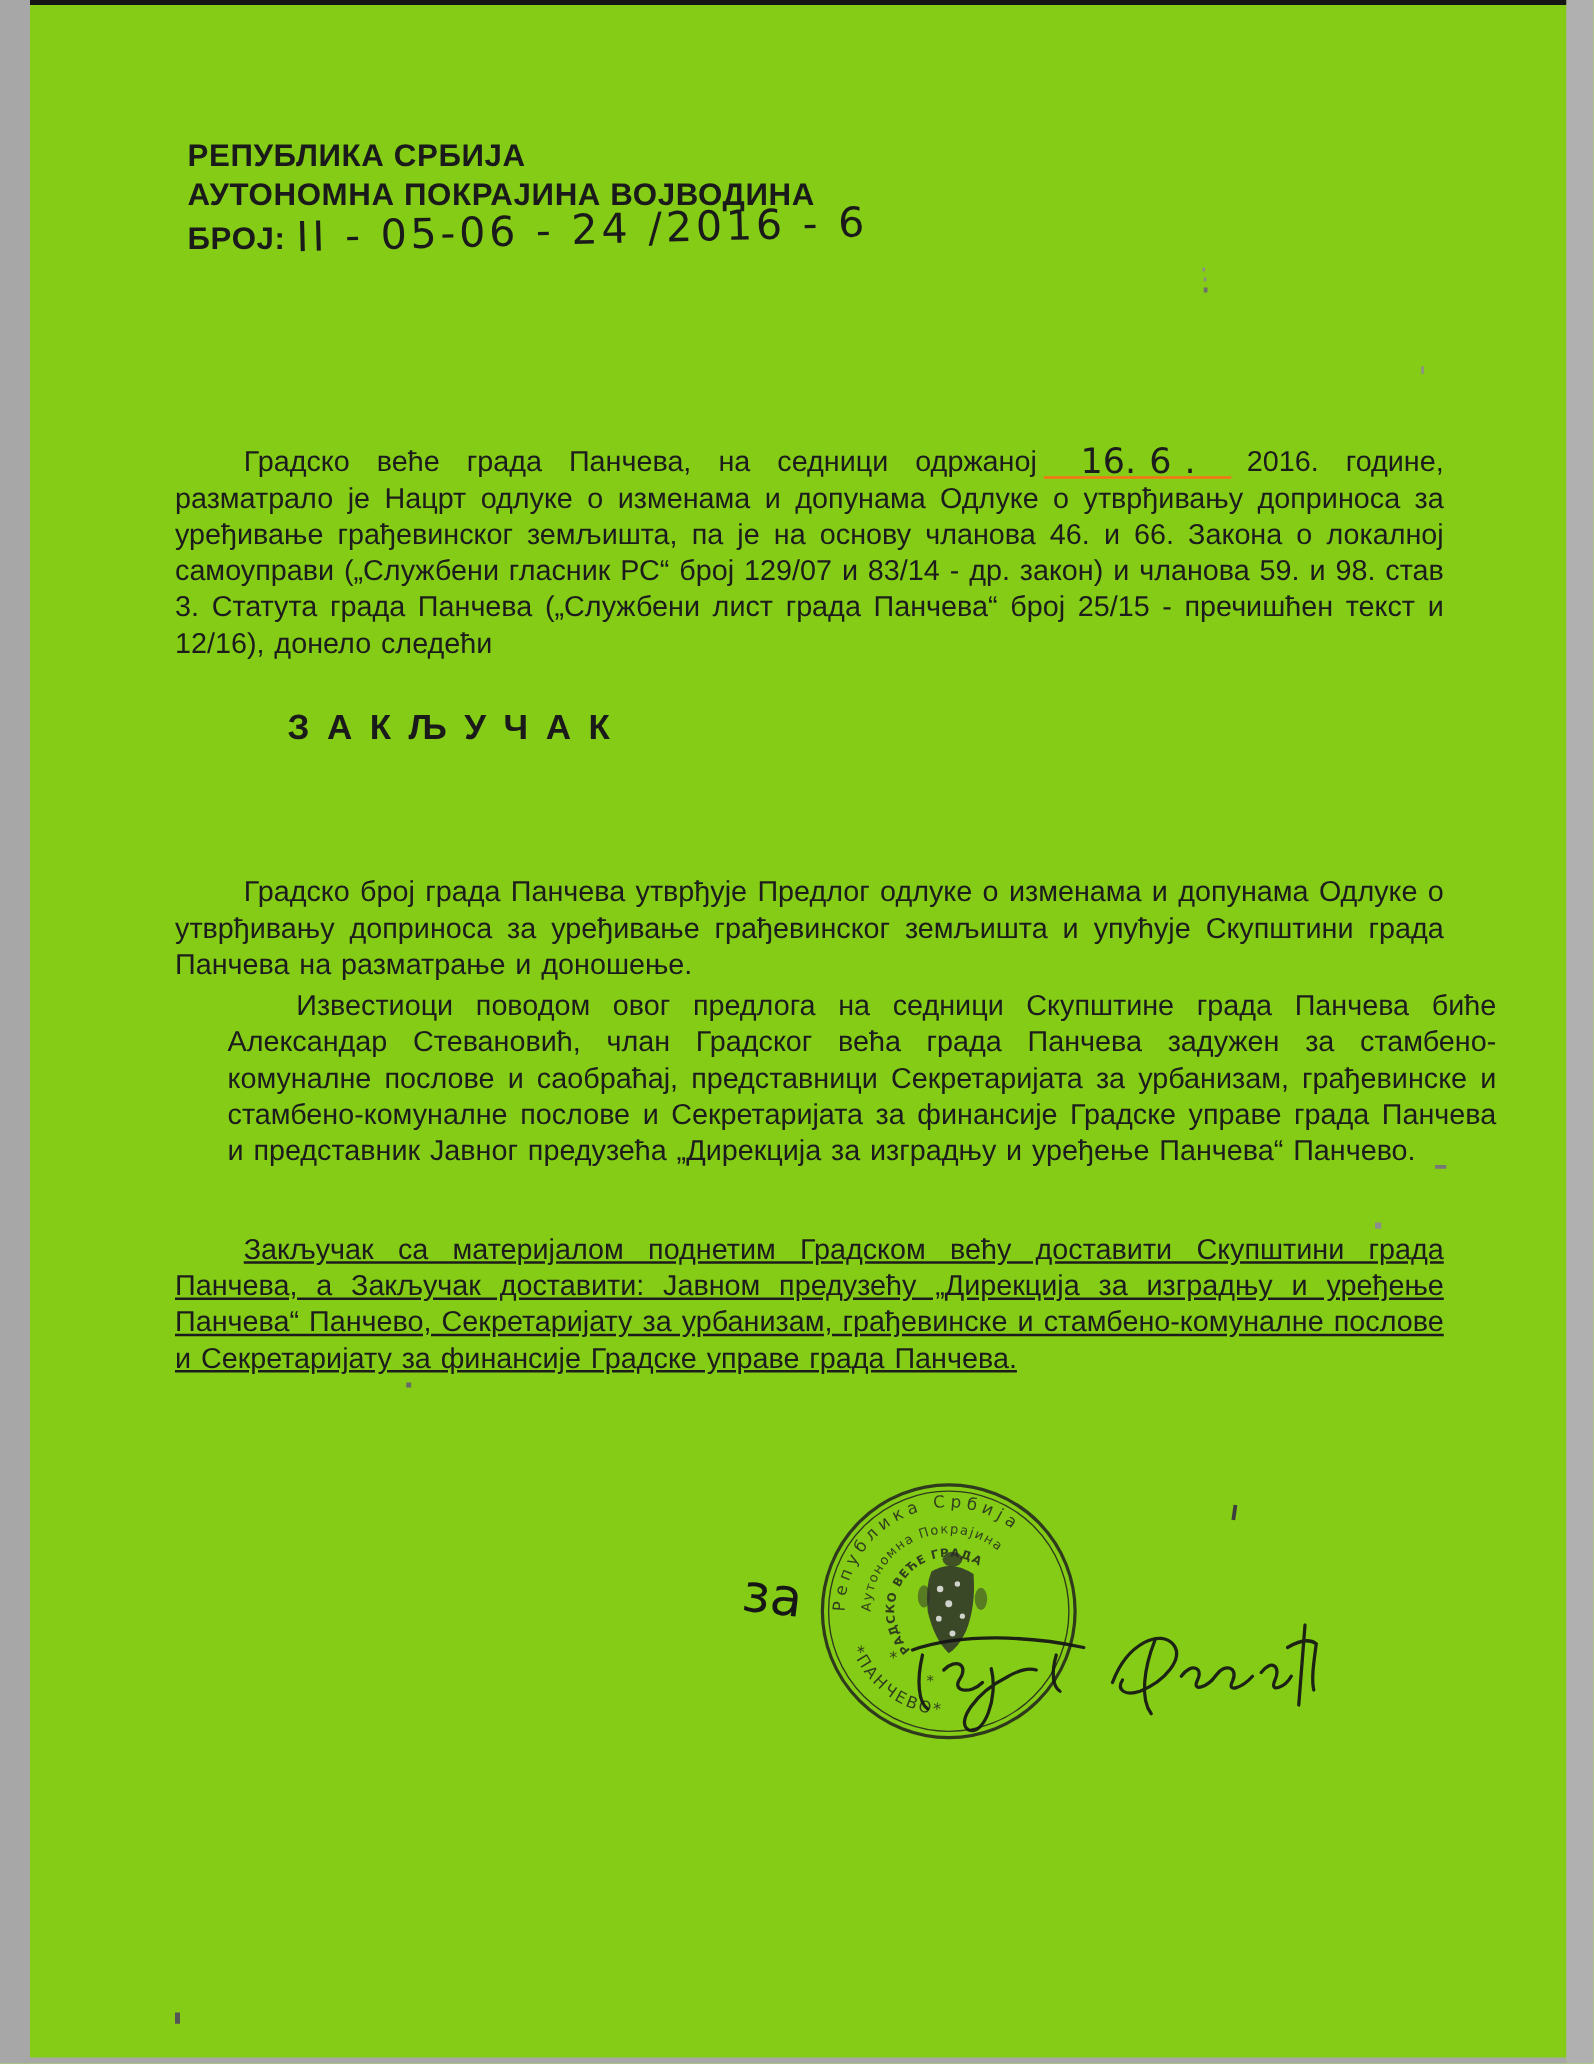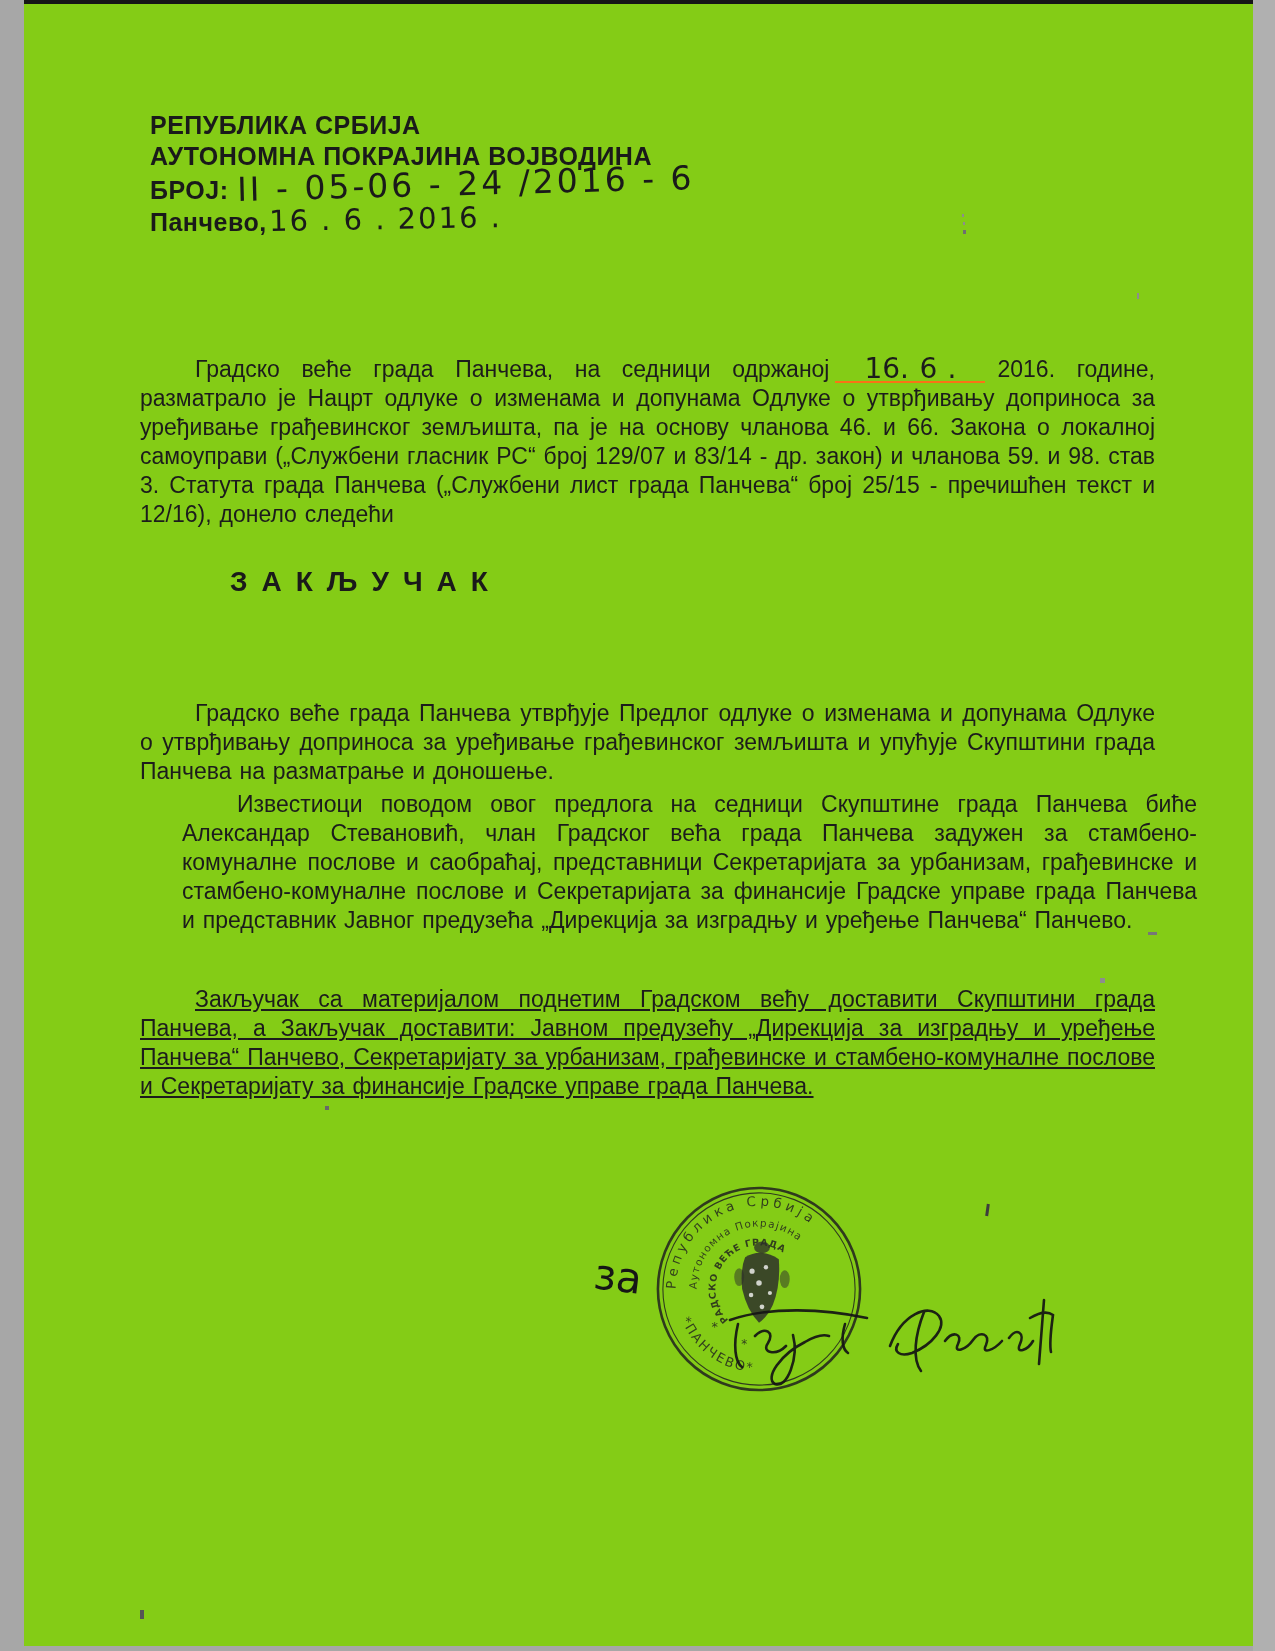--- a/index.html
+++ b/index.html
@@ -54,30 +54,27 @@
   <div class="edge-right"></div>
   <div class="edge-top"></div>
   <div class="edge-bottom"></div>
 
   <div class="letterhead">
     <div>РЕПУБЛИКА СРБИЈА</div>
     <div>АУТОНОМНА ПОКРАЈИНА ВОЈВОДИНА</div>
     <div>
       <span>БРОЈ:</span><span class="hw hw-number">II - 05-06 - 24 /2016 - 6</span>
     </div>
-    <div>
-      <span>Панчево,</span><span class="hw hw-date">16 . 6 . 2016 .</span>
-    </div>
   </div>
 
   <p class="para p-intro"><span>Градско веће града Панчева, на седници одржаној</span><span class="hw-inline-date">16. 6 .</span><span>2016. године, разматрало је Нацрт одлуке о изменама и допунама Одлуке о утврђивању доприноса за уређивање грађевинског земљишта, па је на основу чланова 46. и 66. Закона о локалној самоуправи („Службени гласник РС“ број 129/07 и 83/14 - др. закон) и чланова 59. и 98. став 3. Статута града Панчева („Службени лист града Панчева“ број 25/15 - пречишћен текст и 12/16), донело следећи</span></p>
 
   <div class="doc-heading">ЗАКЉУЧАК</div>
 
-  <p class="para p2">Градско веће града Панчева утврђује Предлог одлуке о изменама и допунама Одлуке о утврђивању доприноса за уређивање грађевинског земљишта и упућује Скупштини града Панчева на разматрање и доношење.</p>
+  <p class="para p2">Градско број града Панчева утврђује Предлог одлуке о изменама и допунама Одлуке о утврђивању доприноса за уређивање грађевинског земљишта и упућује Скупштини града Панчева на разматрање и доношење.</p>
   <p class="para p3">Известиоци поводом овог предлога на седници Скупштине града Панчева биће Александар Стевановић, члан Градског већа града Панчева задужен за стамбено-комуналне послове и саобраћај, представници Секретаријата за урбанизам, грађевинске и стамбено-комуналне послове и Секретаријата за финансије Градске управе града Панчева и представник Јавног предузећа „Дирекција за изградњу и уређење Панчева“ Панчево.</p>
   <p class="para p4">Закључак са материјалом поднетим Градском већу доставити Скупштини града Панчева, а Закључак доставити: Јавном предузећу „Дирекција за изградњу и уређење Панчева“ Панчево, Секретаријату за урбанизам, грађевинске и стамбено-комуналне послове и Секретаријату за финансије Градске управе града Панчева.</p>
 
   <svg class="stamp" width="218" height="218" viewBox="0 0 220 220">
     <g fill="none" stroke="#1f1f1f" opacity="0.84">
       <circle cx="110" cy="110" r="102" stroke-width="2.6"></circle>
       <circle cx="110" cy="110" r="97" stroke-width="1.1"></circle>
     </g>
     <defs>
       <path id="arc-outer" d="M 28.9 131.7 A 84 84 0 0 1 178.8 61.8"></path>

